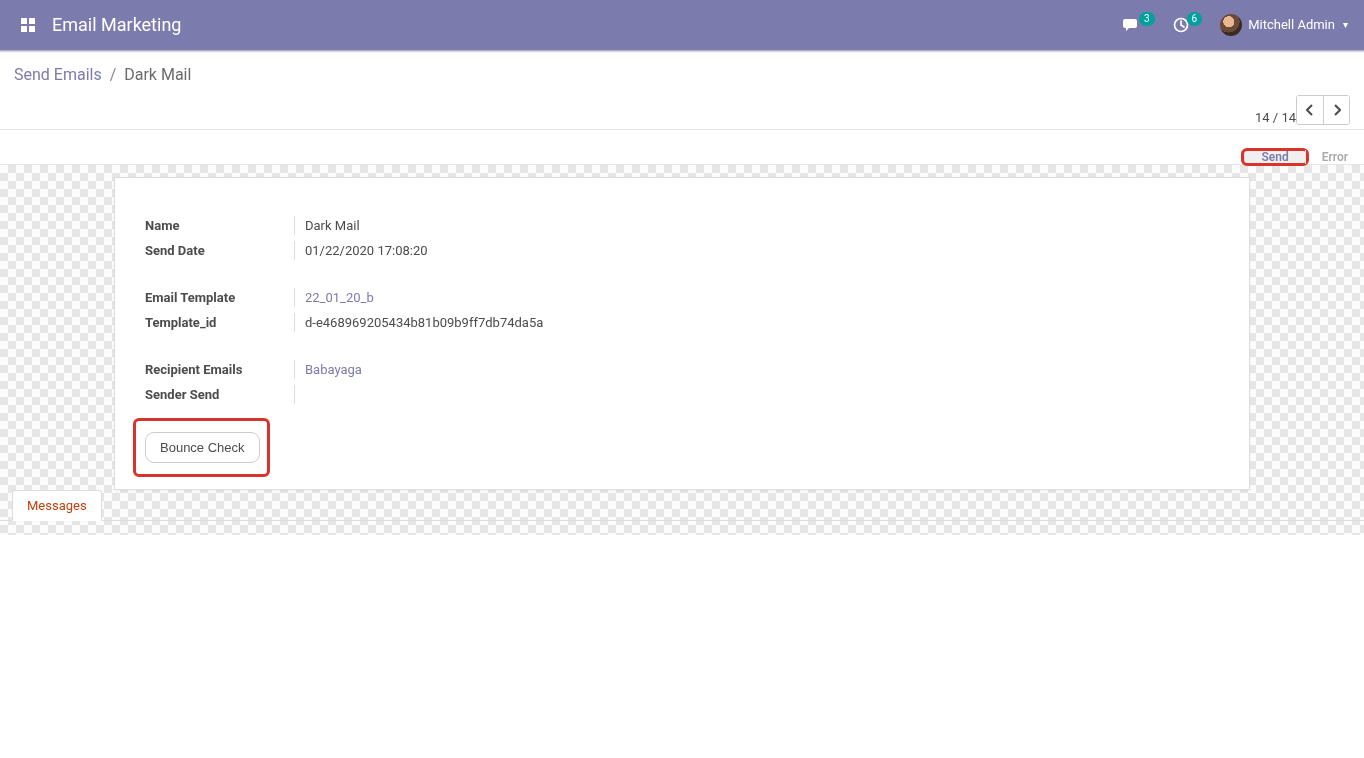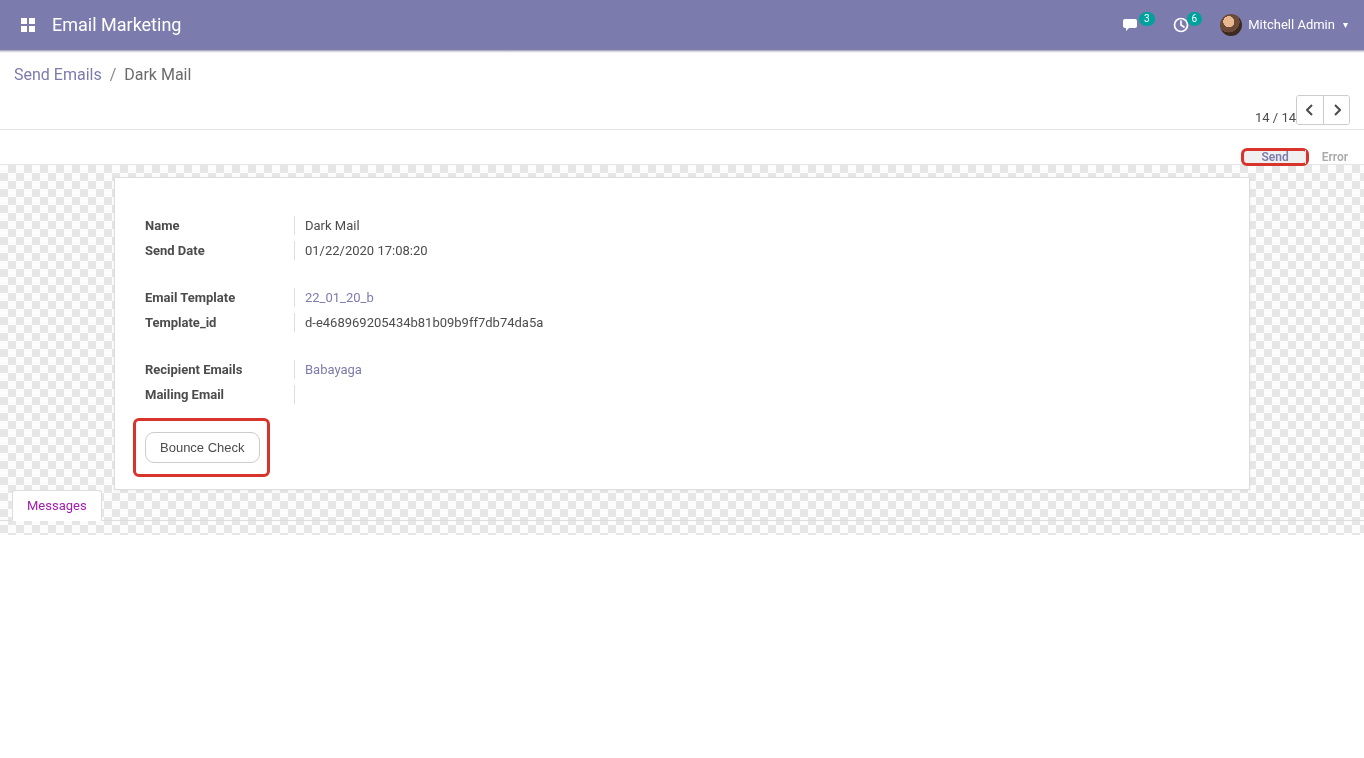--- a/index.html
+++ b/index.html
@@ -263,21 +263,21 @@
     padding: 0 12px;
     margin-top: -1px;
   }
   .messages-tab {
     display: inline-block;
     background: #fff;
     border: 1px solid #ddd;
     border-bottom-color: #fff;
     padding: 7px 14px;
     font-size: 13px;
-    color: #a21caf;
+    color: #c2410c;
     cursor: pointer;
     border-radius: 3px 3px 0 0;
     position: relative;
     top: 1px;
   }
   .messages-underline {
     border-bottom: 1px solid #ddd;
     height: 1px;
   }
   .messages-content {
@@ -386,21 +386,21 @@
     </div>
 
     <div class="group-gap"></div>
 
     <div class="field-group">
       <div class="field-row">
         <div class="label">Recipient Emails</div>
         <div class="value link">Babayaga</div>
       </div>
       <div class="field-row">
-        <div class="label">Mailing Email</div>
+        <div class="label">Sender Send</div>
         <div class="value"></div>
       </div>
     </div>
 
     <div class="bounce-wrap">
       <button class="bounce-btn">Bounce Check</button>
       <div class="highlight-box"></div>
     </div>
 
   </div>

